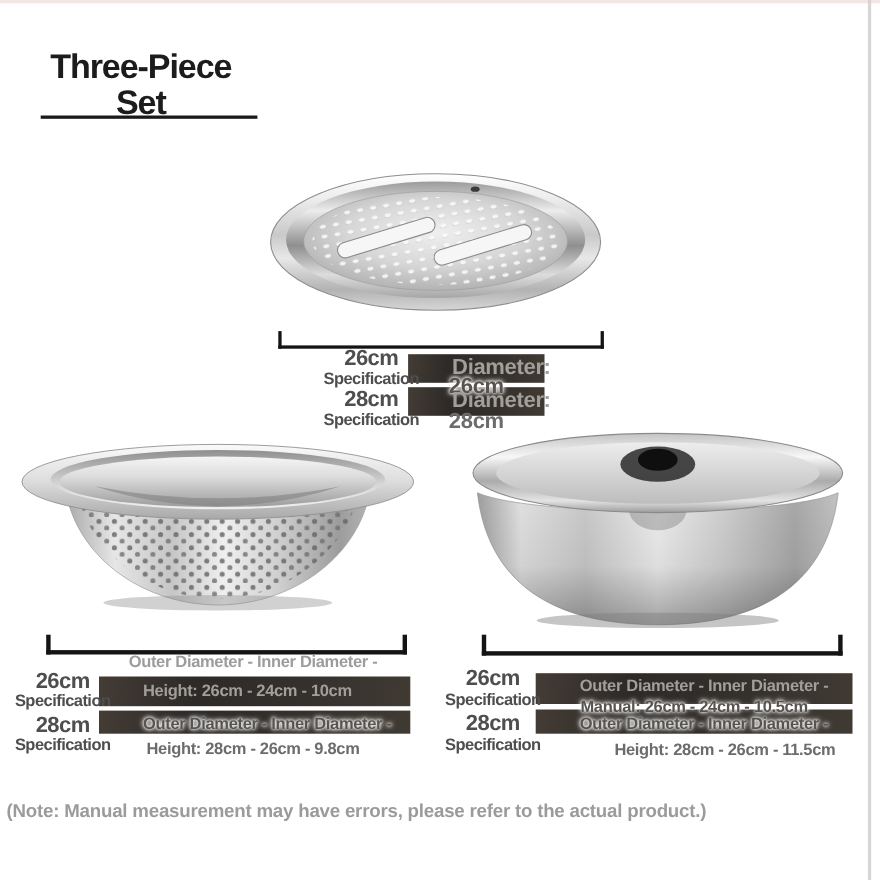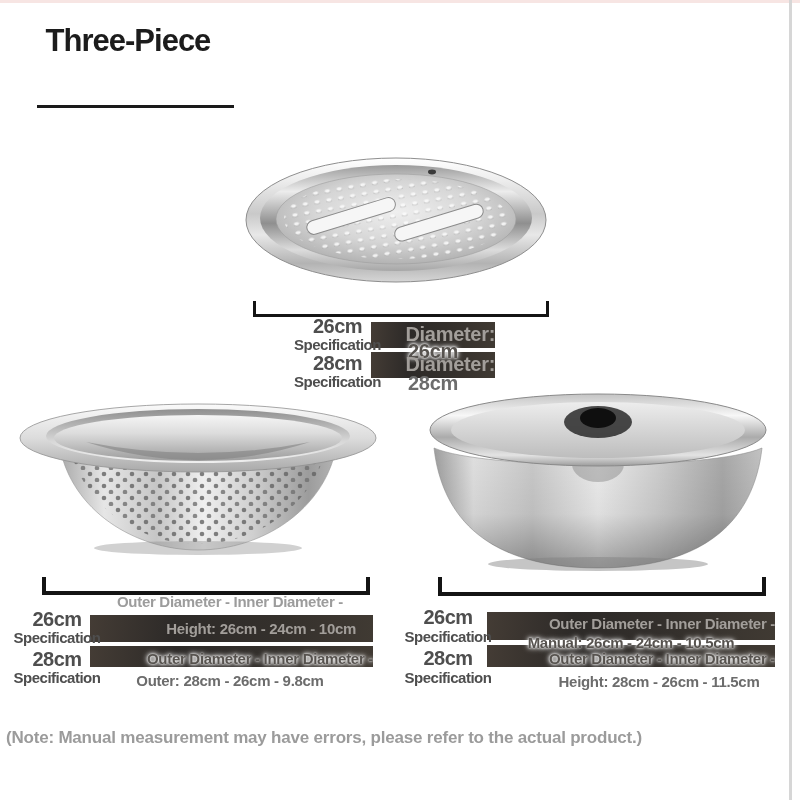--- a/index.html
+++ b/index.html
@@ -5,52 +5,53 @@
   html,body{margin:0;padding:0;background:#ffffff;}
   #canvas{
     position:relative;width:800px;height:800px;background:#ffffff;overflow:hidden;
     font-family:"Liberation Sans","DejaVu Sans",sans-serif;
   }
   .abs{position:absolute;}
   
   .top-edge{left:0;top:0;width:800px;height:3px;background:#f7e5e3;}
   .right-edge{left:789px;top:0;width:3px;height:800px;background:#d6d6d6;}
   
-  .title-block{left:18px;top:24px;width:220px;text-align:center;color:#1c1c1c;
+  .title-block{left:18px;top:44px;width:220px;text-align:center;color:#1c1c1c;
     font-weight:700;font-size:31px;line-height:33px;letter-spacing:-1px;}
   .title-underline{left:37px;top:105px;width:197px;height:3px;background:#1a1a1a;}
   
   .bracket{border-left:3px solid #141414;border-right:3px solid #141414;border-bottom:3px solid #141414;}
   .bracket.thick{border-left-width:4px;border-right-width:4px;border-bottom-width:4px;}
   
   .lbl{font-weight:700;font-size:15px;line-height:18px;letter-spacing:-0.5px;
        color:#4e4e4e;text-align:center;white-space:nowrap;z-index:3;}
   .strip{z-index:1;background:linear-gradient(94deg,#443c35 0%,#2d2a28 30%,#34302c 65%,#403a33 100%);}
   .stxt{font-weight:700;font-size:15px;line-height:18px;letter-spacing:-0.3px;
-        color:#a29e9a;text-align:right;white-space:nowrap;z-index:2;}
+        color:#a29e9a;text-align:left;white-space:nowrap;z-index:2;margin-left:40px;}
   .head{font-weight:700;font-size:15px;line-height:18px;letter-spacing:-0.3px;
         color:#9c9c9c;text-align:center;white-space:nowrap;z-index:2;}
   .val{font-weight:700;font-size:15px;line-height:18px;letter-spacing:-0.3px;
        color:#6c6c6c;text-align:center;white-space:nowrap;z-index:2;}
   .halo{color:#57534f;text-shadow:0 0 4px #ffffff,0 0 2px #ffffff,0 0 6px #ffffff;}
   .tray-txt{font-size:20px;}
   
   .note{left:0;top:728px;width:648px;text-align:center;color:#9b9b9b;
         font-weight:600;font-size:17px;letter-spacing:-0.2px;white-space:nowrap;}
 </style>
 </head>
 <body>
 
 <div id="canvas">
 
   <div class="abs top-edge"></div>
   <div class="abs right-edge"></div>
 
   <div class="abs title-block">
     <div>Three-Piece</div>
+    <div>Set</div>
   </div>
   <div class="abs title-underline"></div>
 
   <svg class="abs" style="left:244px;top:156px;" width="304" height="130" viewBox="0 0 304 130">
     <defs>
       <linearGradient id="tOut" x1="0" y1="0" x2="0" y2="1">
         <stop offset="0" stop-color="#ffffff"></stop>
           <stop offset=".18" stop-color="#ededed"></stop>
         <stop offset=".45" stop-color="#c9c9c9"></stop>
           <stop offset=".62" stop-color="#e8e8e8"></stop>
@@ -145,21 +146,21 @@
   <div class="abs head" style="left:70px;top:593px;width:320px;">Outer Diameter - Inner Diameter -</div>
   <div class="abs lbl tray-txt" style="left:0px;top:610px;width:114px;">26cm</div>
   <div class="abs lbl" style="left:0px;top:629px;width:114px;">Specification</div>
   <div class="abs strip" style="left:90px;top:615px;width:283px;height:27px;"></div>
   <div class="abs stxt" style="left:90px;top:620px;width:266px;">Height: 26cm - 24cm - 10cm</div>
 
   <div class="abs lbl tray-txt" style="left:0px;top:650px;width:114px;">28cm</div>
   <div class="abs lbl" style="left:0px;top:669px;width:114px;">Specification</div>
   <div class="abs strip" style="left:90px;top:646px;width:283px;height:21px;"></div>
   <div class="abs stxt halo" style="left:90px;top:650px;width:283px;">Outer Diameter - Inner Diameter -</div>
-  <div class="abs val" style="left:70px;top:672px;width:320px;">Outer: 28cm - 26cm - 9.8cm</div>
+  <div class="abs val" style="left:70px;top:672px;width:320px;">Height: 28cm - 26cm - 9.8cm</div>
 
   <svg class="abs" style="left:424px;top:390px;" width="348" height="184" viewBox="0 0 348 184">
     <defs>
       <linearGradient id="bRim" x1="0" y1="0" x2="0" y2="1">
         <stop offset="0" stop-color="#c4c4c4"></stop>
           <stop offset=".3" stop-color="#f7f7f7"></stop>
         <stop offset=".6" stop-color="#ababab"></stop>
           <stop offset=".85" stop-color="#e3e3e3"></stop>
         <stop offset="1" stop-color="#9c9c9c"></stop>
       </linearGradient>

